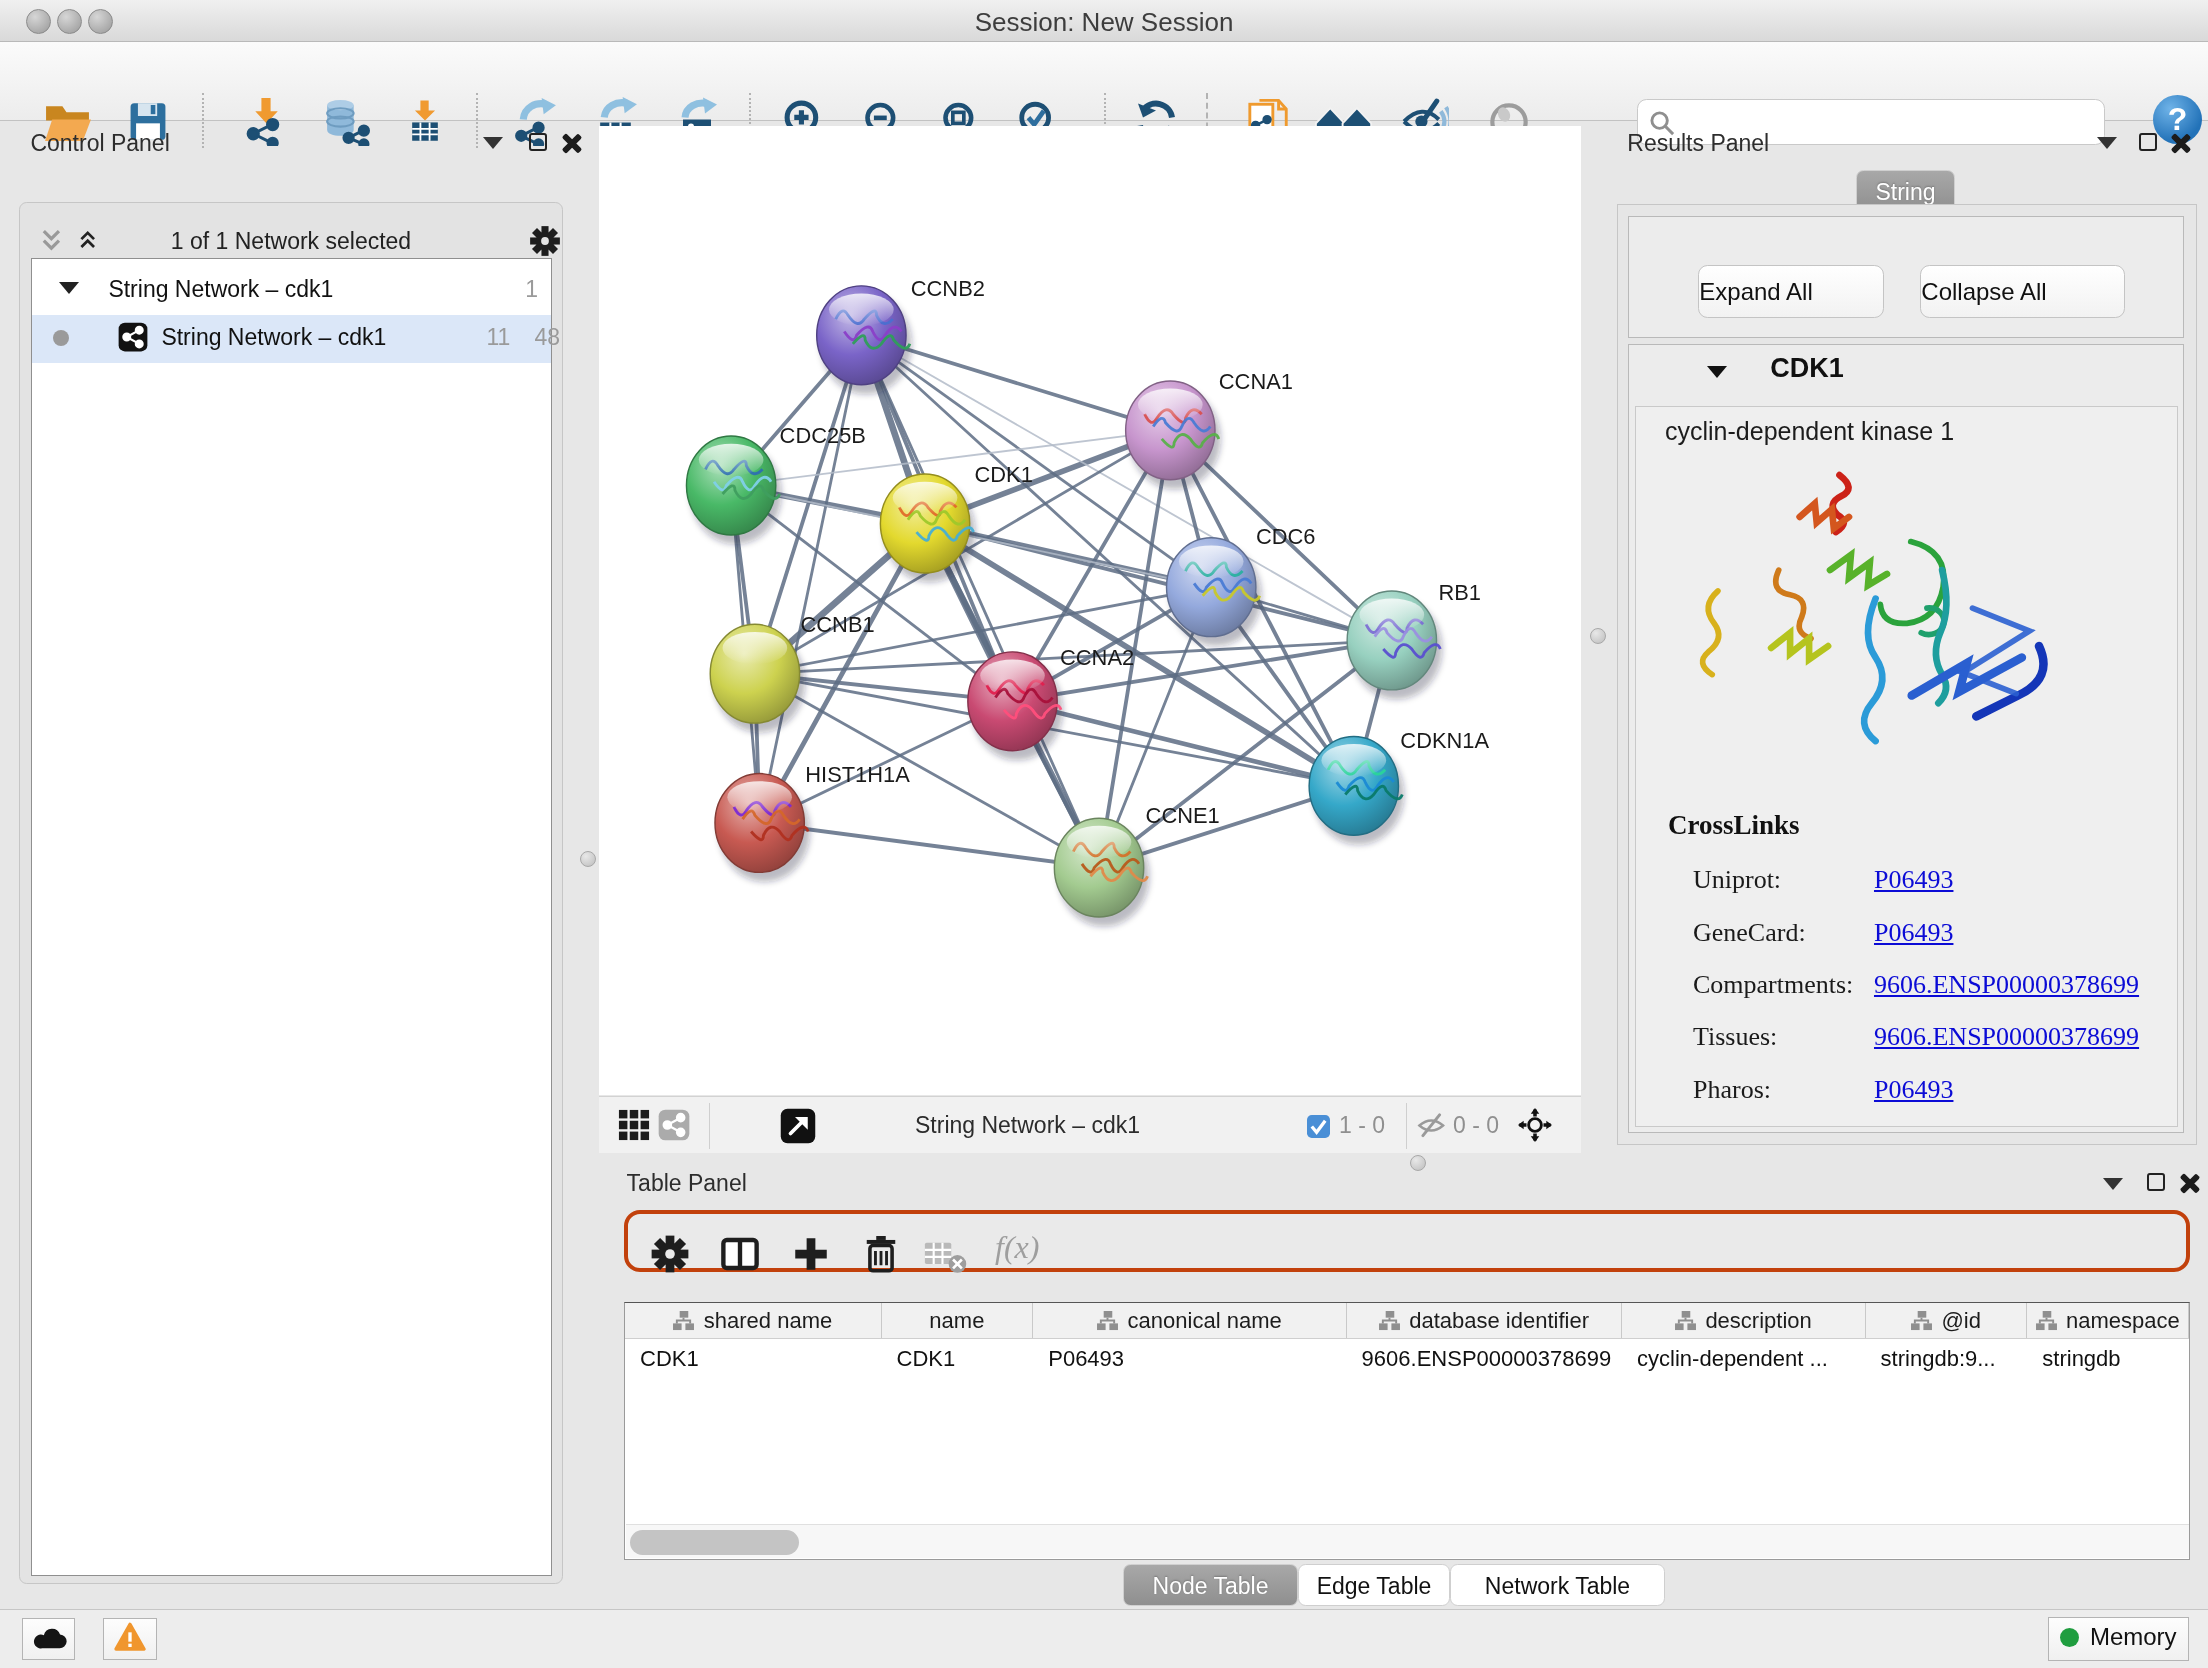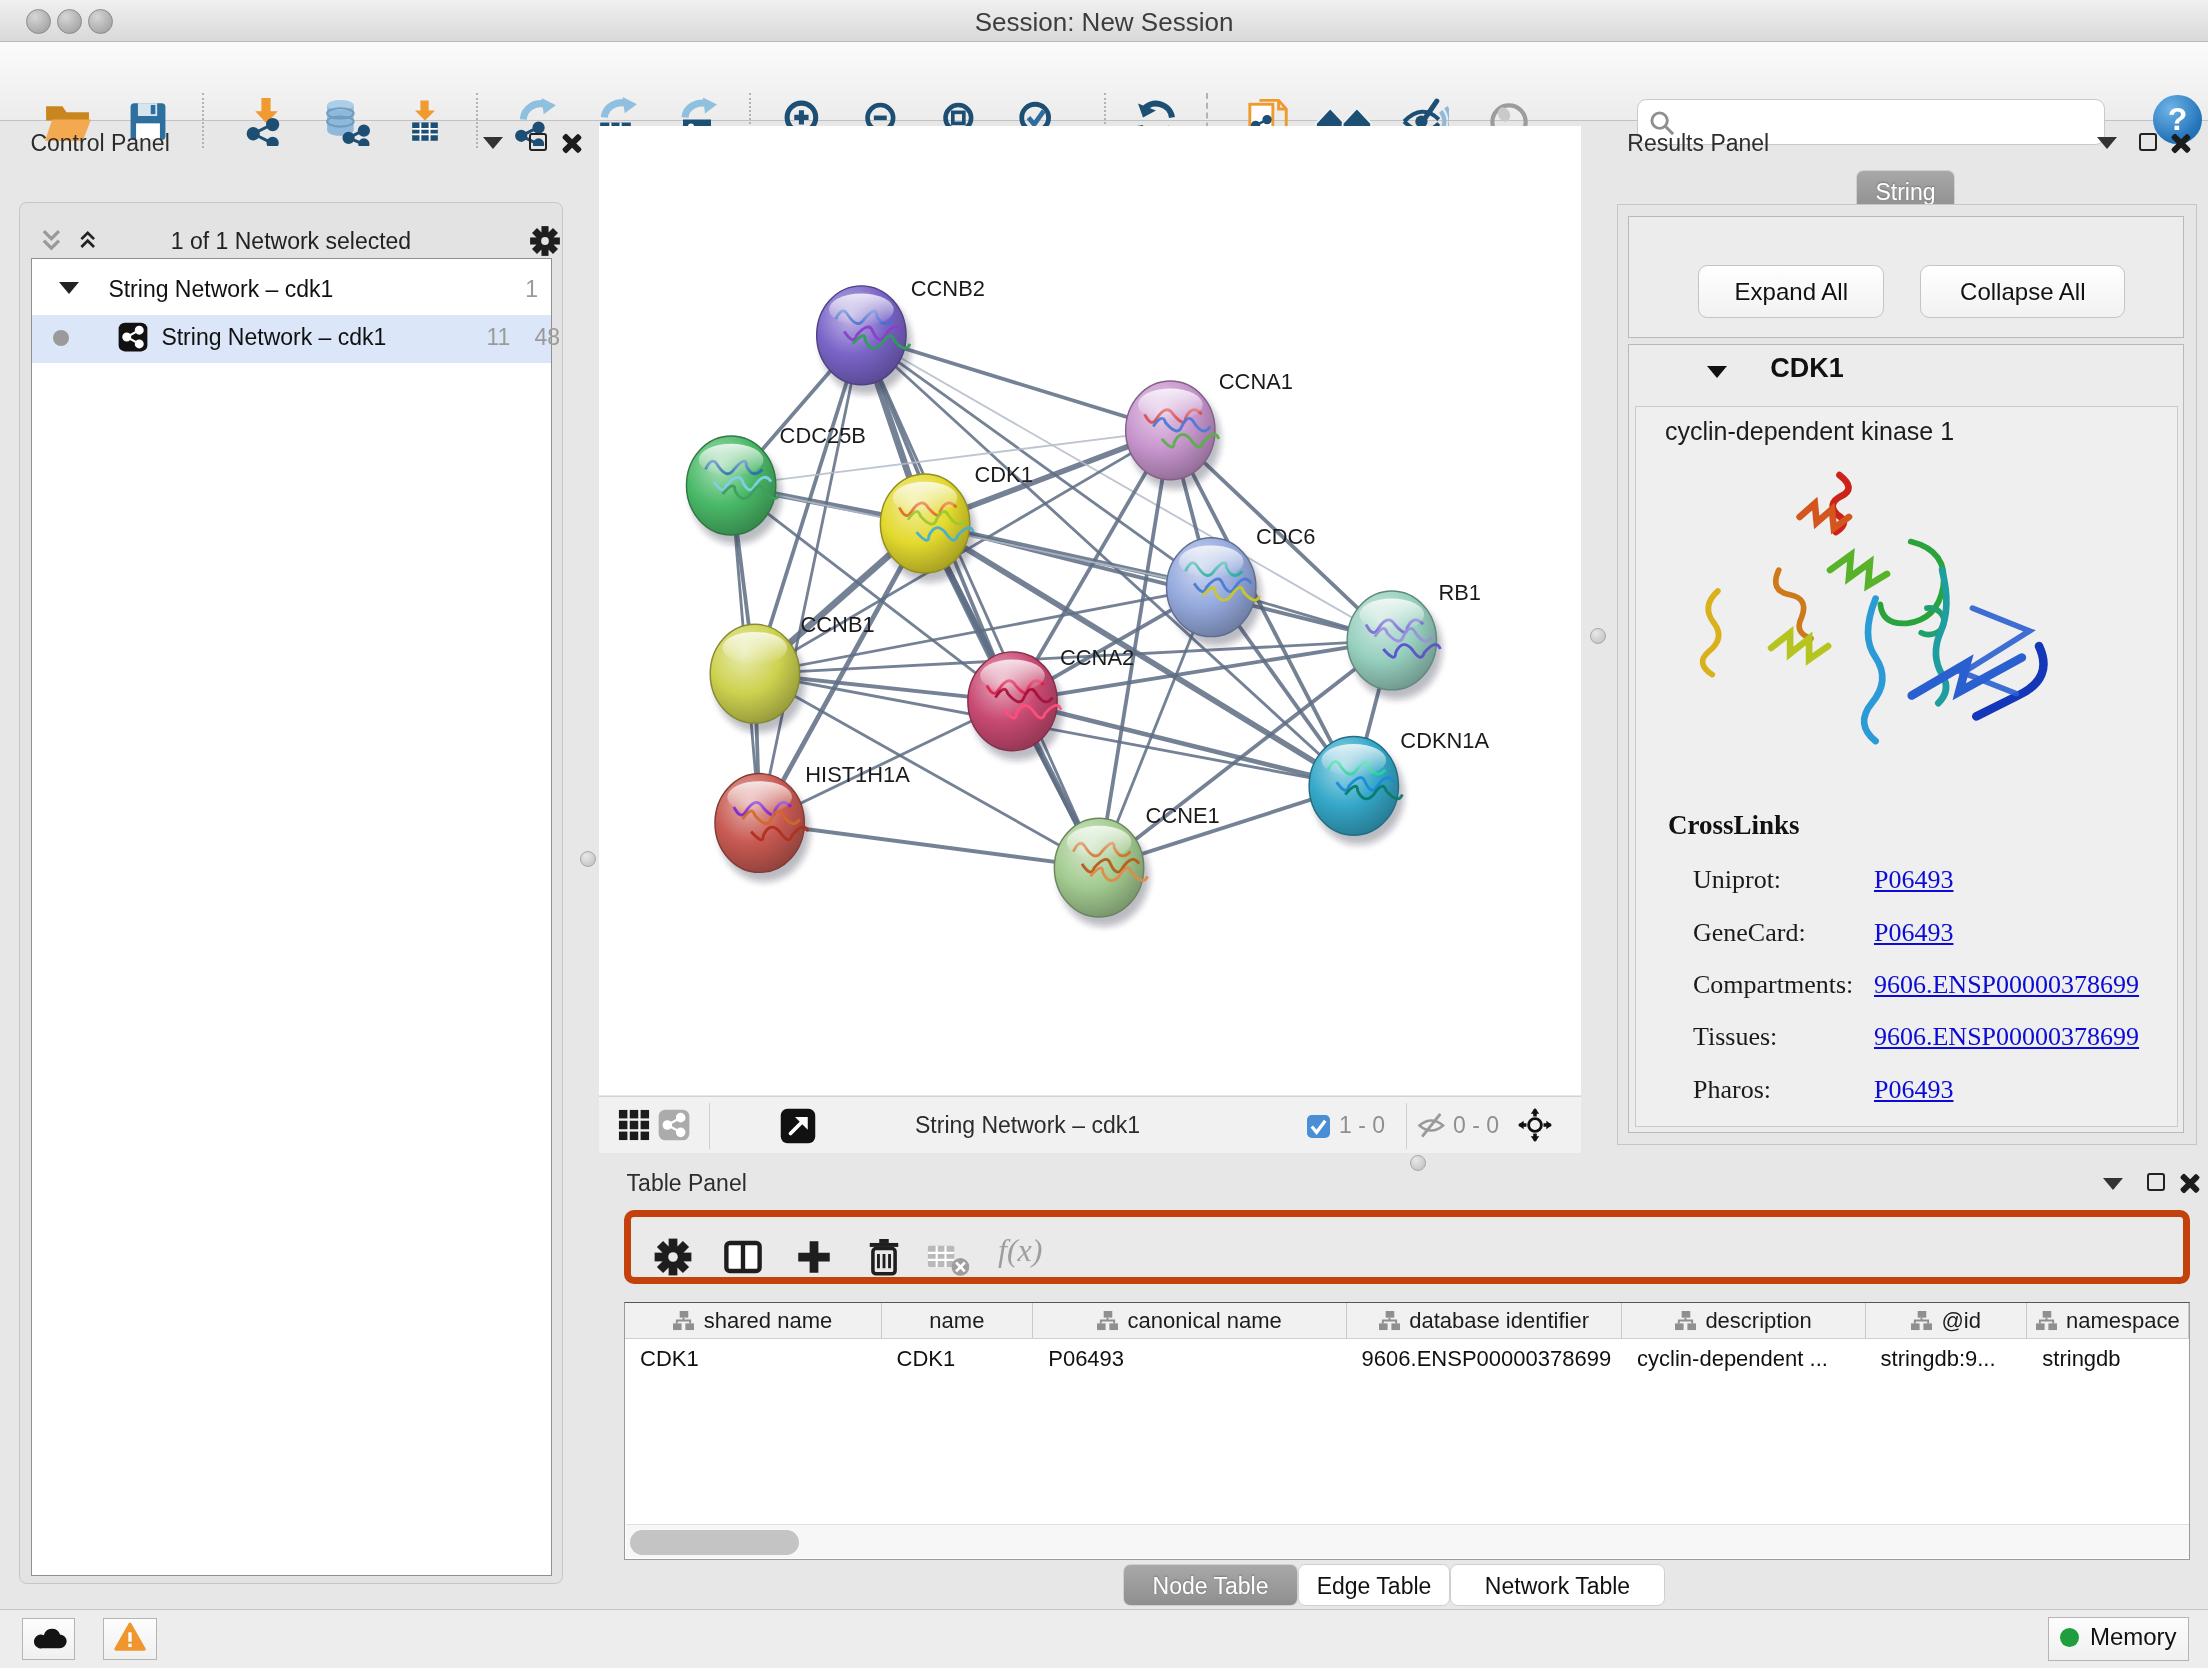--- a/index.html
+++ b/index.html
@@ -54,32 +54,32 @@
   .nt-gray{color:#8f8f8f;}
   .dot-handle{position:absolute;width:16px;height:16px;border-radius:50%;
     background:radial-gradient(circle at 35% 30%,#e8e8e8,#bdbdbd);border:1px solid #a8a8a8;}
   
   #results-panel{position:absolute;left:1613px;top:126px;width:588px;height:1021px;}
   #rp-body{position:absolute;left:3.8px;top:78px;width:580px;height:941px;background:#e6e6e6;
     border:1px solid #c6c6c6;}
   #rp-box1{position:absolute;left:10.5px;top:10.5px;width:556px;height:122px;background:#ececec;
     border:1px solid #b9b9b9;}
   .rp-btn{position:absolute;top:48px;height:53px;background:linear-gradient(#ffffff,#f2f2f2);
-    border:1px solid #c4c4c4;border-radius:9.5px;font-size:24px;text-align:center;line-height:51px;color:#111;}
+    border:1px solid #c4c4c4;border-radius:9.5px;font-size:24px;line-height:51px;color:#111;}
   #rp-box2{position:absolute;left:10.5px;top:139px;width:556px;height:789px;background:#ececec;
     border:1px solid #b9b9b9;}
   #rp-box3{position:absolute;left:5.7px;top:61px;width:543px;height:721px;background:#efefef;
     border:1px solid #c9c9c9;}
   .serif{font-family:"Liberation Serif",serif;}
   .xl-label{position:absolute;left:57px;font-size:26px;color:#1a1a1a;}
   .xl-value{position:absolute;left:238px;font-size:26px;color:#0b0bd6;text-decoration:underline;}
   
   #table-panel{position:absolute;left:599px;top:1170px;width:1609px;height:439px;}
-  #tp-toolbar{position:absolute;left:25px;top:40px;width:1566px;height:74px;background:#eaeaea;
-    border:7px solid #c2410c;border-radius:10px;}
+  #tp-toolbar{position:absolute;left:25px;top:40px;width:1566px;height:62px;background:#eaeaea;
+    border:4px solid #c2410c;border-radius:16px;}
   #tp-table{position:absolute;left:25px;top:132px;width:1566px;height:258px;background:#fff;
     border:1px solid #9a9a9a;border-top:1.9px solid #555;}
   #tp-header{display:flex;height:36px;background:#f1f1f1;border-bottom:1px solid #cfcfcf;}
   .th{position:relative;border-right:1px solid #c9c9c9;font-size:22px;color:#1c1c1c;
     display:flex;align-items:center;justify-content:center;gap:9.5px;overflow:hidden;white-space:nowrap;}
   #tp-row{display:flex;height:40px;}
   .td{font-size:22px;color:#111;padding-left:15px;line-height:40px;overflow:hidden;white-space:nowrap;}
   #tp-scroll{position:absolute;left:1px;bottom:1px;width:1563px;height:34px;background:#f7f7f7;
     border-top:1px solid #e0e0e0;}
   #tp-thumb{position:absolute;left:3.8px;top:4.8px;width:169px;height:25px;border-radius:12.4px;background:#c4c4c4;}

